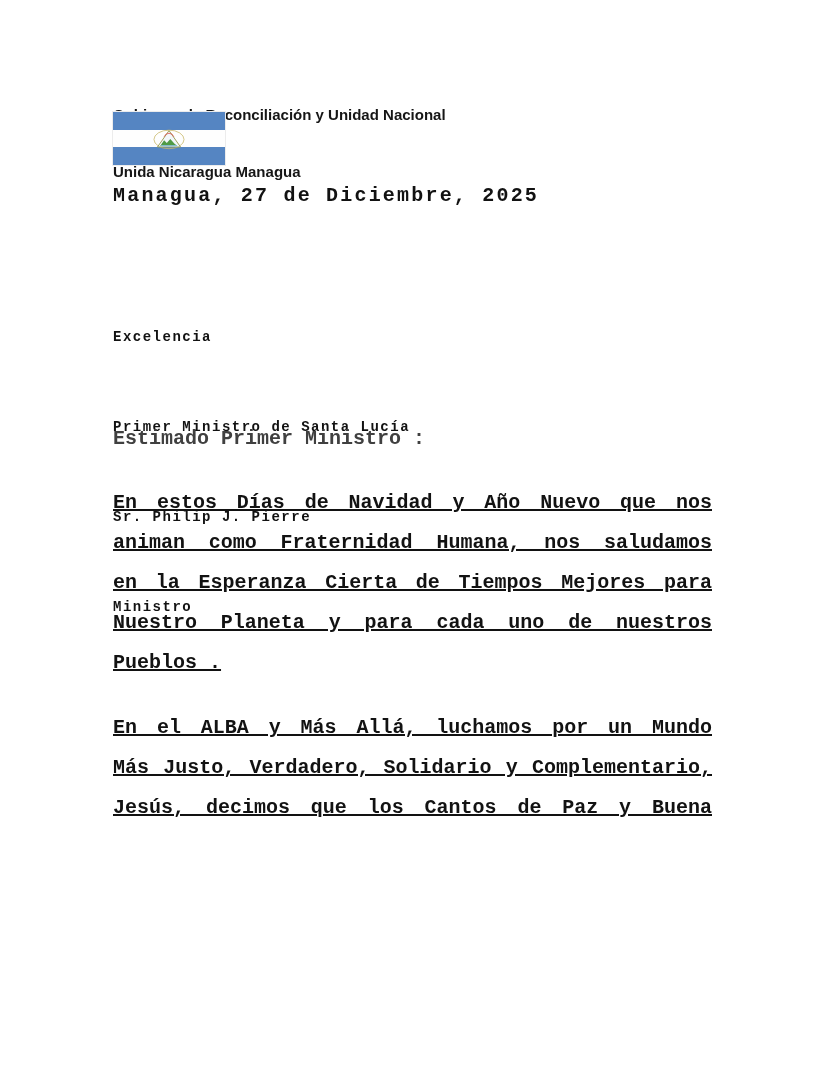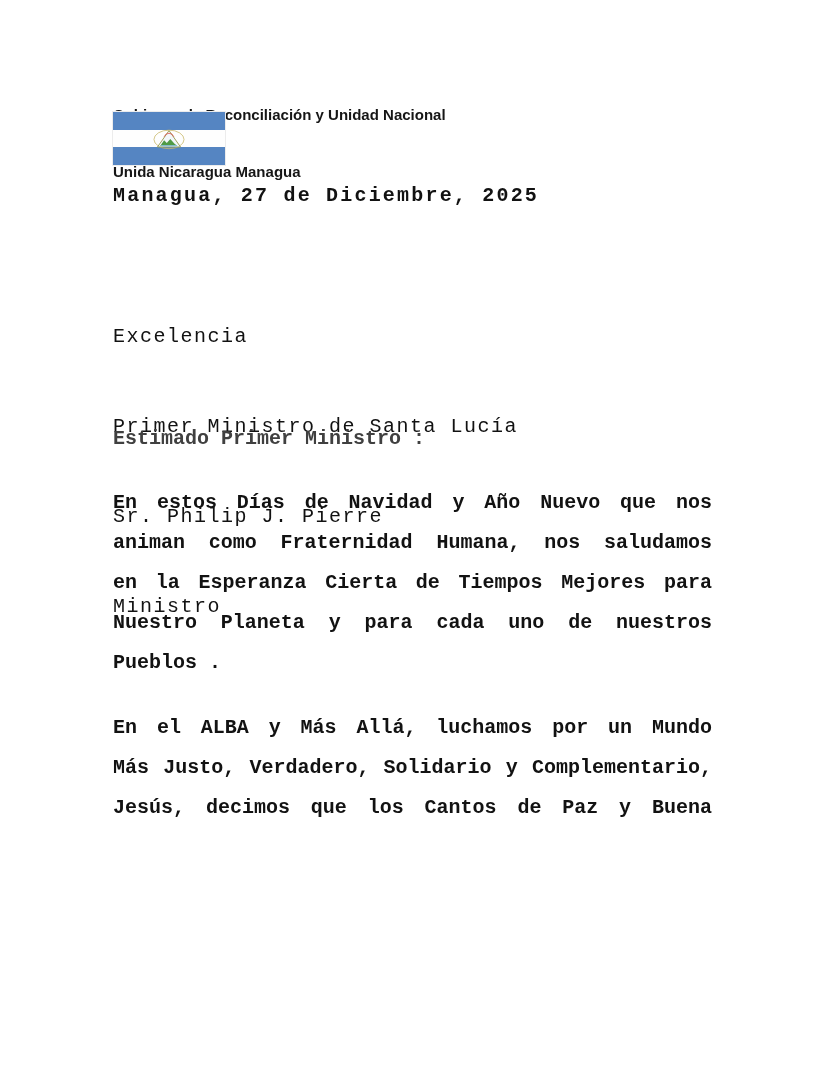--- a/index.html
+++ b/index.html
@@ -52,22 +52,22 @@
     font-size: 20px;
     font-weight: bold;
     letter-spacing: 2.2px;
     white-space: pre;
     color: #121212;
   }
   .recipient {
     position: absolute;
     left: 113px;
     top: 262px;
-    font-size: 20px;
-    font-weight: normal;
+    font-size: 14px;
+    font-weight: bold;
     line-height: 30px;
     letter-spacing: 1.5px;
     white-space: pre;
     color: #121212;
   }
   .salutation {
     position: absolute;
     left: 113px;
     top: 427px;
     font-size: 20px;
@@ -82,24 +82,26 @@
     font-size: 20px;
     font-weight: bold;
     line-height: 40px;
     color: #121212;
   }
   .paragraph-1 { top: 483px; }
   .paragraph-2 { top: 708px; }
   .pline {
     text-align: justify;
     text-align-last: justify;
+    text-decoration: underline;
   }
   .pline-last {
     text-align: left;
     white-space: pre;
+    text-decoration: underline;
   }
 </style>
 </head>
 <body>
 
 <div class="page">
 
   <div class="letterhead">
     <div>Gobierno de Reconciliación y Unidad Nacional</div>
     <div>Unida Nicaragua Managua</div>

